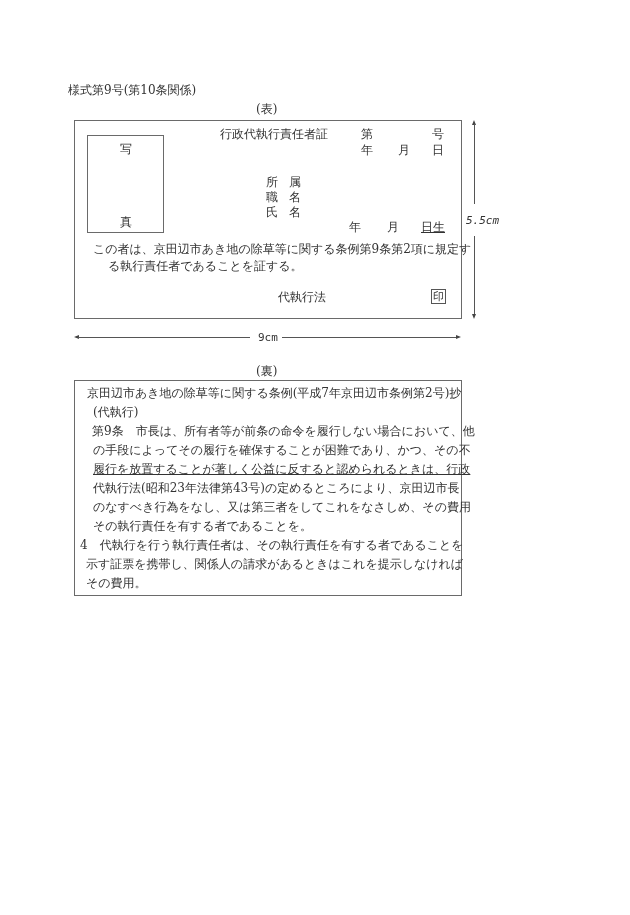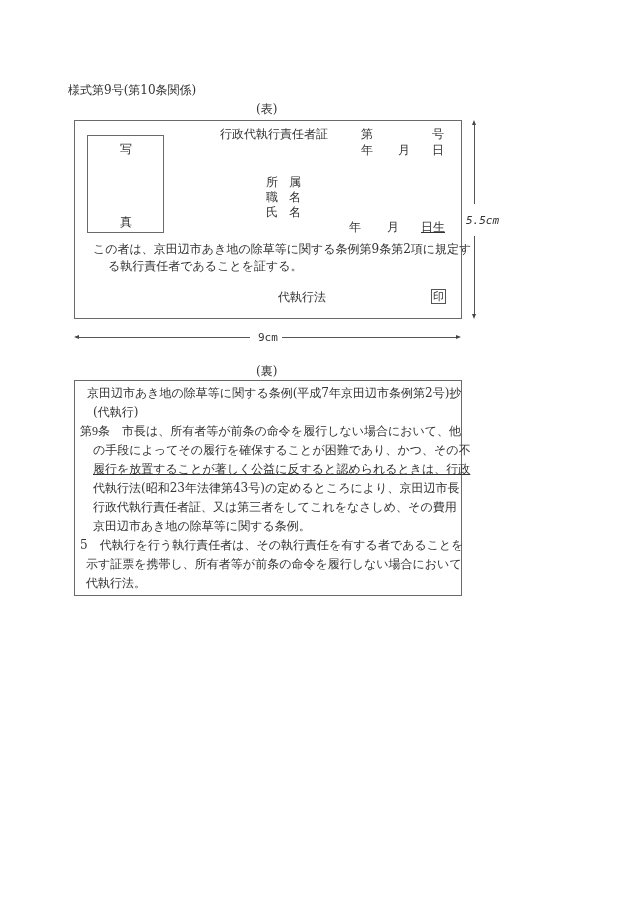--- a/index.html
+++ b/index.html
@@ -75,21 +75,21 @@
 <div class="hline" style="left:78px; top:337px; height:1px; width:172px;"></div>
 <div class="abs mono" style="left:258px; top:332px;">9cm</div>
 <div class="hline" style="left:282px; top:337px; width:174px;"></div>
 <div class="arrow-r" style="left:456px; top:335px;"></div>
 
 <div class="abs" style="left:256px; top:365px;">(裏)</div>
 
 <div class="box" style="left:74px; top:380px; width:388px; height:216px;"></div>
 <div class="para" style="left:80px; top:383px;margin-left:7px;">京田辺市あき地の除草等に関する条例(平成7年京田辺市条例第2号)抄</div>
 <div class="para" style="left:93px; top:402px;">(代執行)</div>
-<div class="para" style="left:80px; top:421px;font-family:Liberation Serif, serif;">第9条　市長は、所有者等が前条の命令を履行しない場合において、他</div>
+<div class="para" style="left:92px; top:421px;">第9条　市長は、所有者等が前条の命令を履行しない場合において、他</div>
 <div class="para" style="left:93px; top:440px;">の手段によってその履行を確保することが困難であり、かつ、その不</div>
 <div class="para" style="left:93px; top:459px;text-decoration:underline;">履行を放置することが著しく公益に反すると認められるときは、行政</div>
 <div class="para" style="left:93px; top:478px;">代執行法(昭和23年法律第43号)の定めるところにより、京田辺市長</div>
-<div class="para" style="left:93px; top:497px;">行政代執行責任者証、又は第三者をしてこれをなさしめ、その費用</div>
-<div class="para" style="left:93px; top:516px;">京田辺市あき地の除草等に関する条例。</div>
-<div class="para" style="left:80px; top:535px;">5　代執行を行う執行責任者は、その執行責任を有する者であることを</div>
-<div class="para" style="left:86px; top:554px;">示す証票を携帯し、所有者等が前条の命令を履行しない場合において</div>
-<div class="para" style="left:86px; top:573px;">代執行法。</div>
+<div class="para" style="left:93px; top:497px;">のなすべき行為をなし、又は第三者をしてこれをなさしめ、その費用</div>
+<div class="para" style="left:93px; top:516px;">その執行責任を有する者であることを。</div>
+<div class="para" style="left:80px; top:535px;">4　代執行を行う執行責任者は、その執行責任を有する者であることを</div>
+<div class="para" style="left:86px; top:554px;">示す証票を携帯し、関係人の請求があるときはこれを提示しなければ</div>
+<div class="para" style="left:86px; top:573px;">その費用。</div>
 
 </body></html>

